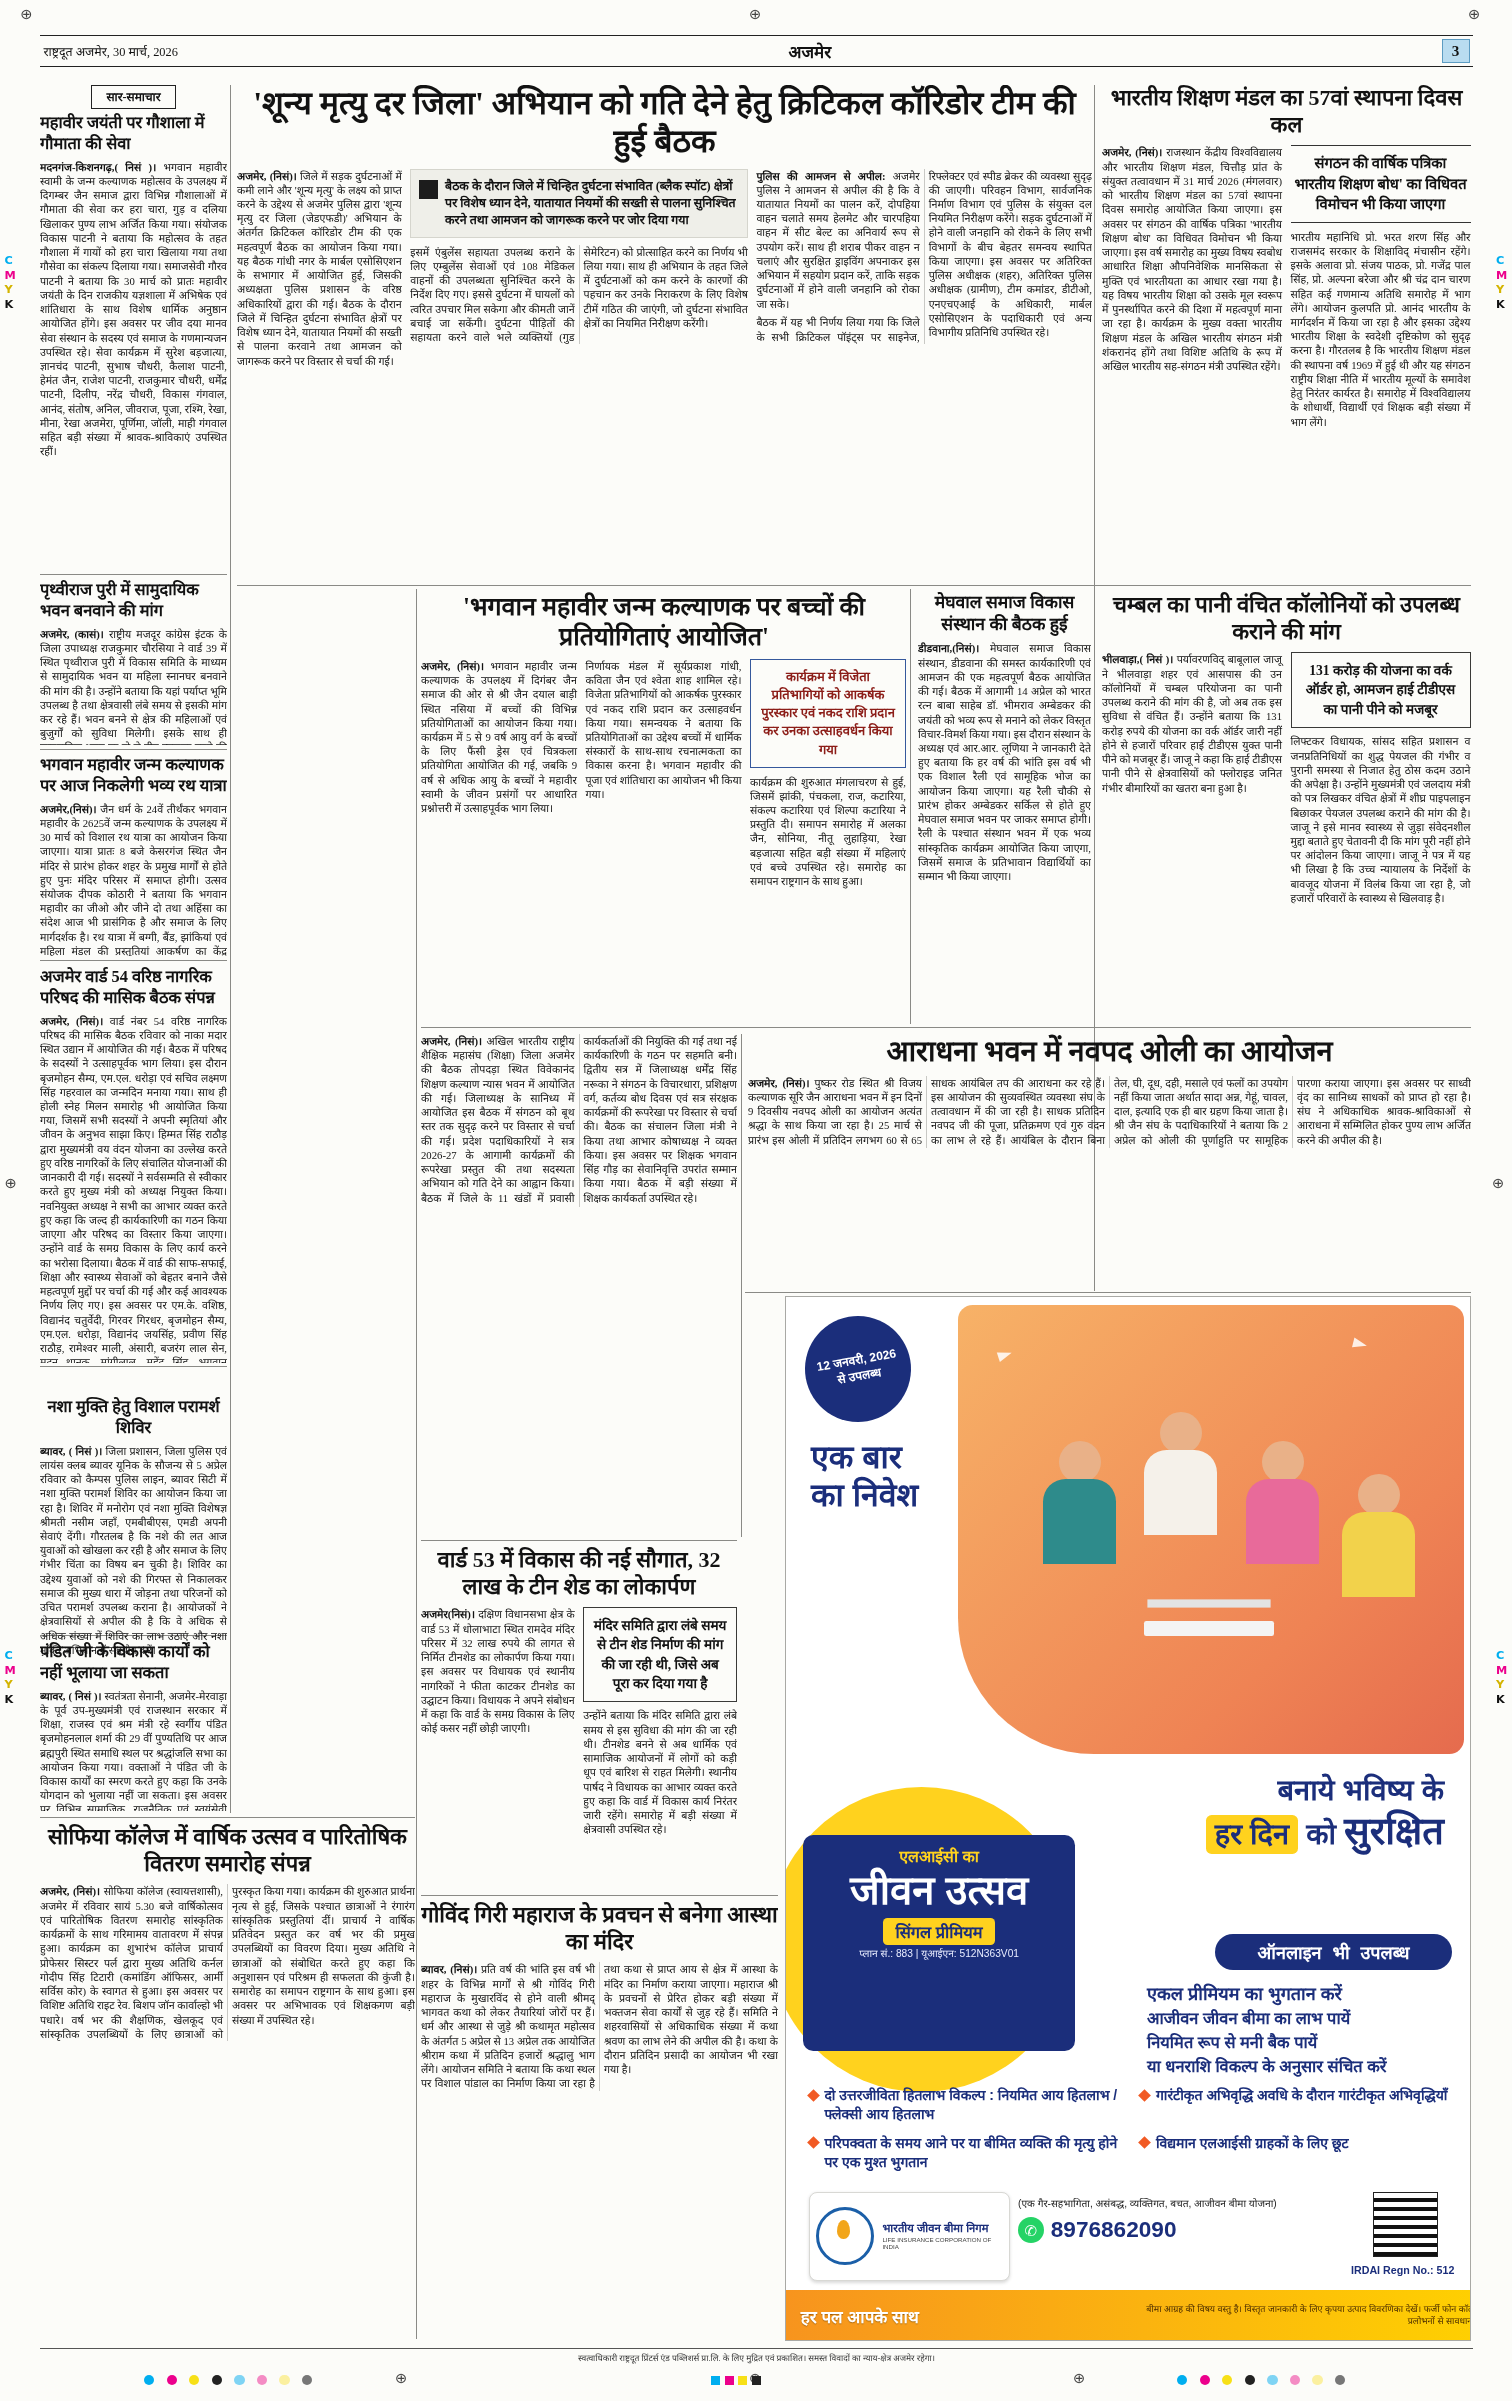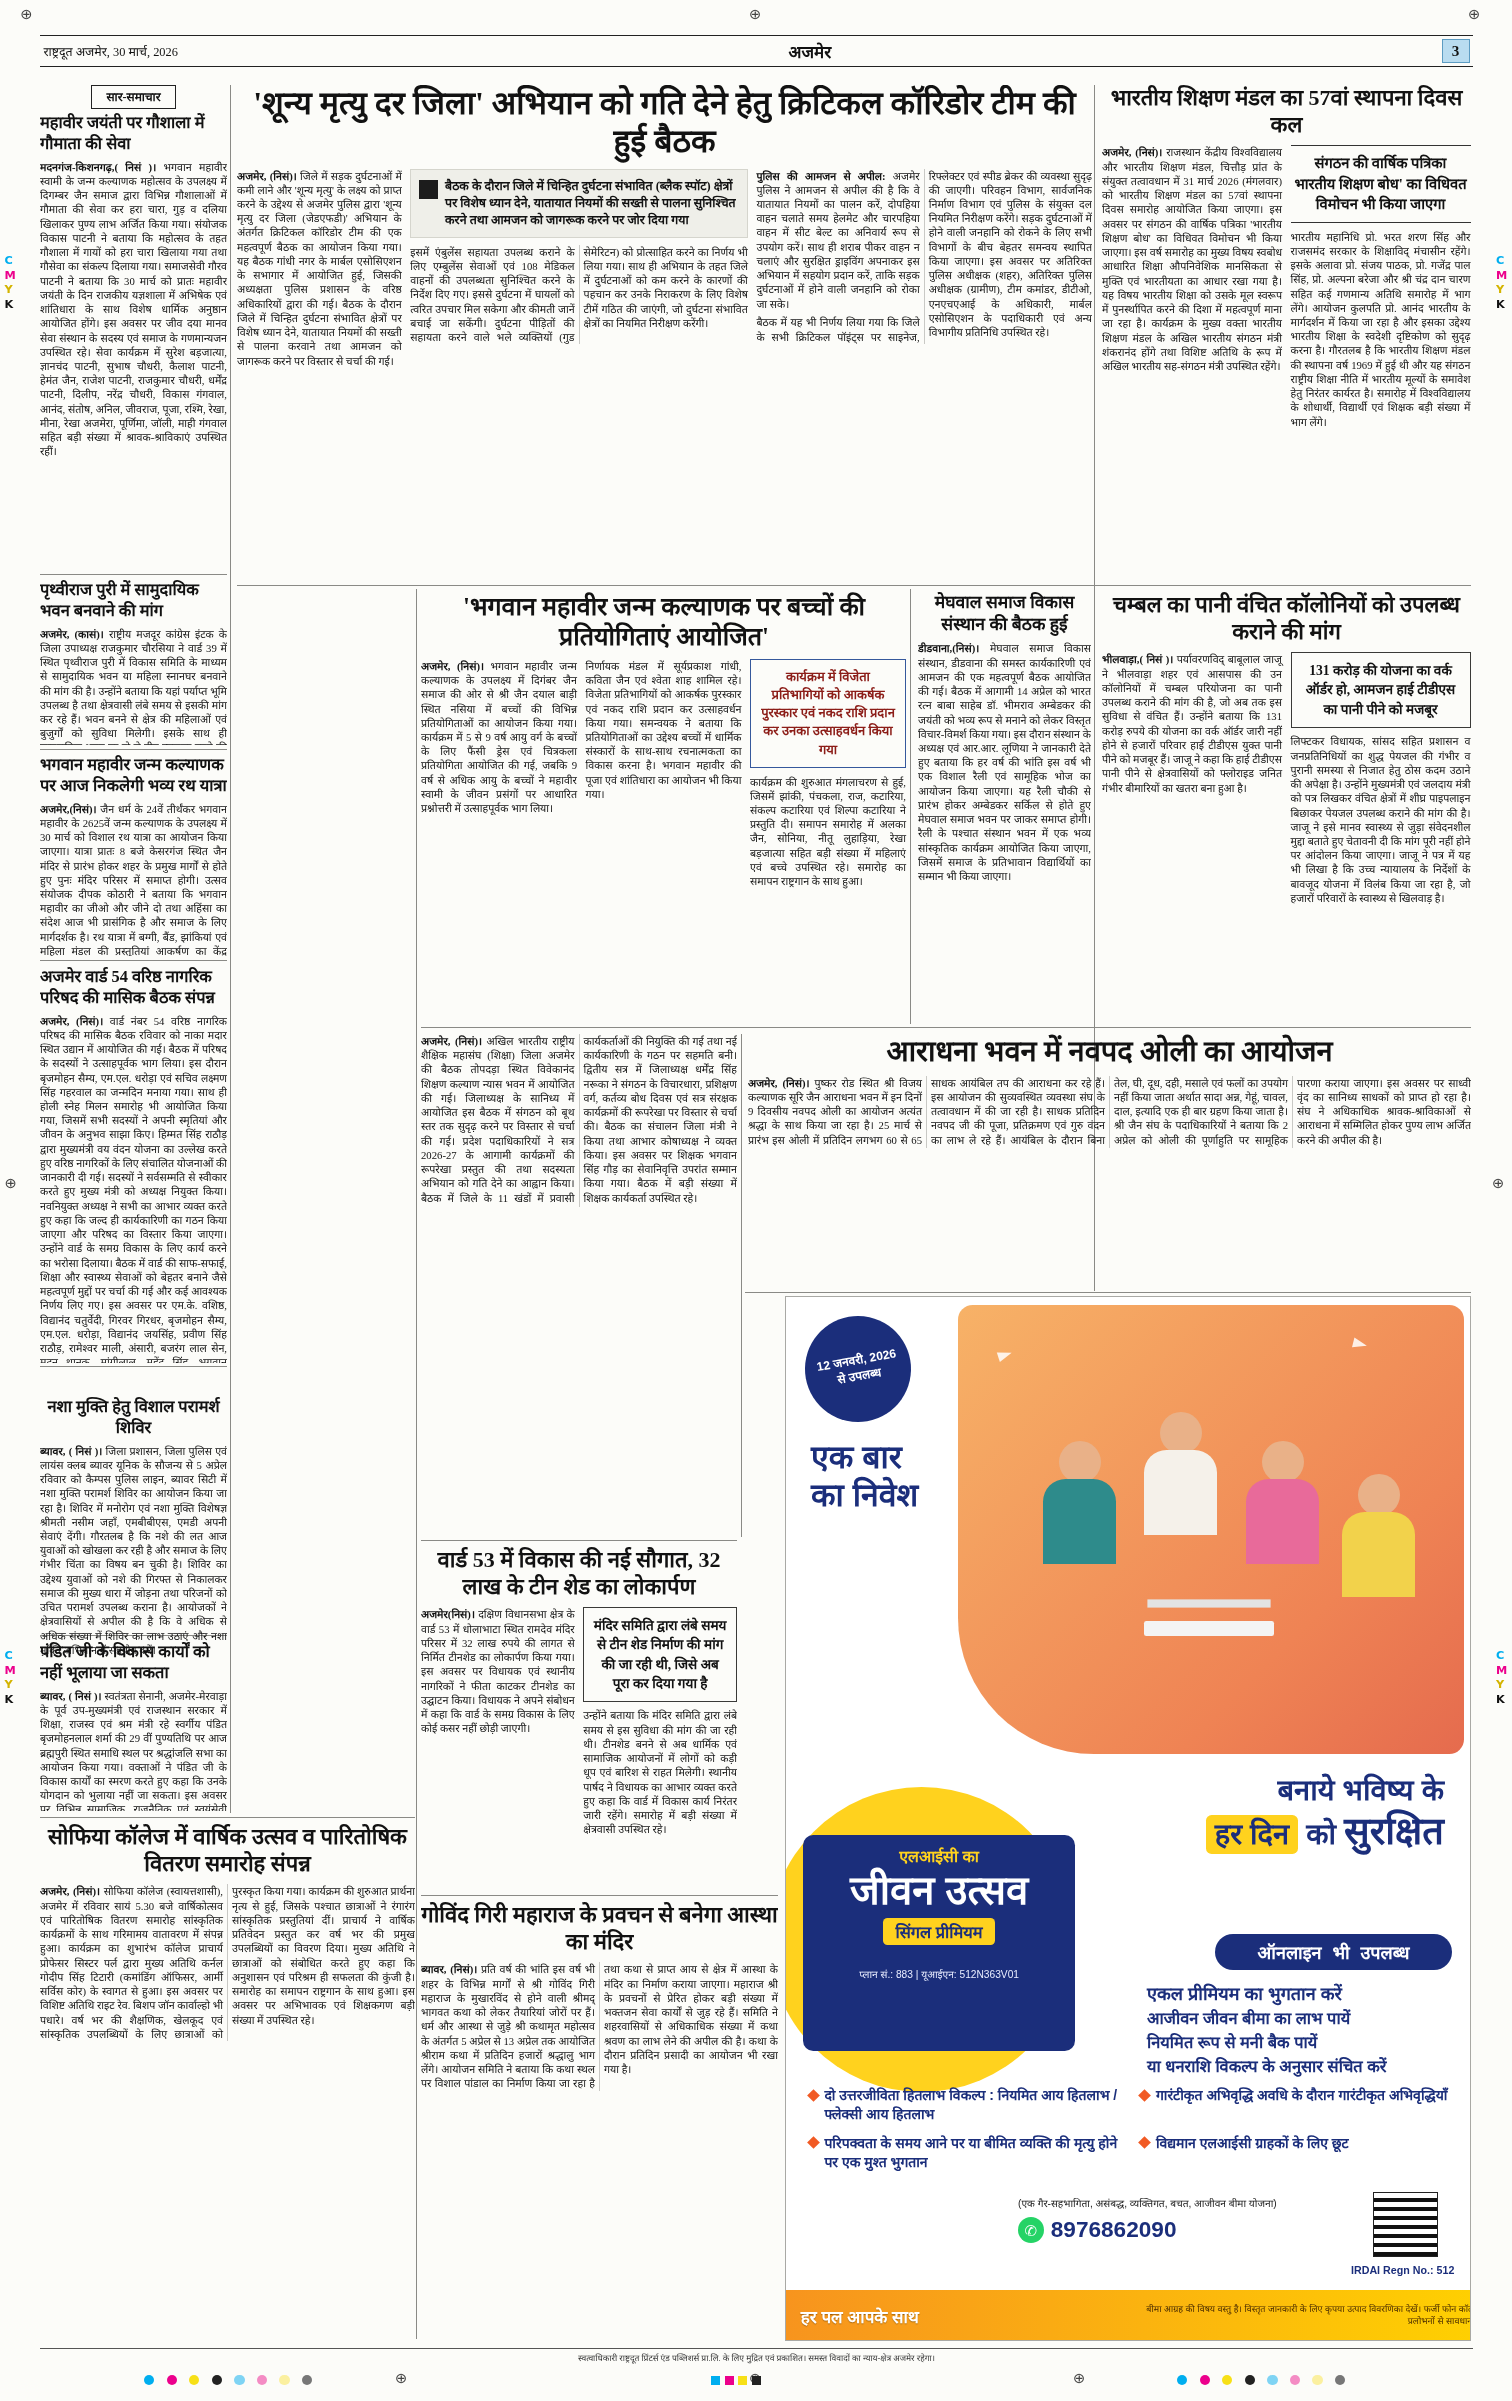--- a/index.html
+++ b/index.html
@@ -65,21 +65,21 @@
          border-top:5.6px solid transparent;border-bottom:5.6px solid transparent;transform:rotate(-18deg);}
   .ad-h1{position:absolute;font-size:29px;font-weight:bold;text-align:right;line-height:1.25;}
   .hl-yellow{background:#ffd21e;border-radius:5.6px;padding:1.1px 9px;display:inline-block;}
   .ad-secure{font-size:38px;}
   .ycircle{position:absolute;border-radius:50%;background:#ffd21e;}
   .jbox{position:absolute;background:#1b2e7b;border-radius:10.2px;color:#fff;text-align:center;padding:10.2px 5.6px;}
   .jbox .pre{color:#ffd21e;font-size:16px;font-weight:bold;}
   .jbox .prod{font-size:40px;font-weight:bold;line-height:1.15;}
   .jbox .sp{background:#ffd21e;color:#1b2e7b;font-size:16.4px;font-weight:bold;border-radius:4.5px;
             display:inline-block;padding:2.3px 12.4px;margin-top:4.5px;}
-  .jbox .plan{font-size:10.2px;margin-top:22px;color:#e8ecff;}
+  .jbox .plan{font-size:10.2px;margin-top:1px;color:#e8ecff;}
   .online{position:absolute;background:#1b2e7b;color:#fff;border-radius:22.6px;font-size:18px;font-weight:bold;
           display:flex;align-items:center;justify-content:center;}
   .benef{position:absolute;font-size:16.4px;line-height:1.45;font-weight:bold;}
   .benef .b0{font-size:18px;}
   .bullets{position:absolute;display:grid;grid-template-columns:1fr 1fr;gap:10.2px 19px;}
   .bullet{display:flex;gap:6.8px;font-size:14px;line-height:1.35;font-weight:bold;}
   .diam{width:9px;height:9px;background:#f15a24;transform:rotate(45deg);flex:none;margin-top:4.5px;}
   .licbox{position:absolute;background:#fff;border:0.6px solid #d8d8d4;border-radius:8px;
           box-shadow:0 1.1px 3.4px rgba(0,0,0,.15);display:flex;align-items:center;gap:8px;padding:6.8px;}
   .liccircle{width:52px;height:52px;border-radius:50%;border:3.4px solid #1b5fa8;position:relative;flex:none;background:#fff;}
@@ -415,20 +415,29 @@
       <div class="bullet navy">
           <span class="diam"></span>
           <span>परिपक्वता के समय आने पर या बीमित व्यक्ति की मृत्यु होने पर एक मुश्त भुगतान</span>
         </div>
       <div class="bullet navy">
           <span class="diam"></span>
           <span>विद्यमान एलआईसी ग्राहकों के लिए छूट</span>
         </div>
     </div>
 
+    <div class="licbox" style="left:22.6px;top:895px;width:186px;height:73px;">
+      <div class="liccircle">
+          <div class="flame"></div>
+        </div>
+      <div class="licname navy">
+        <div>भारतीय जीवन बीमा निगम</div>
+        <div class="licen">LIFE INSURANCE CORPORATION OF INDIA</div>
+      </div>
+    </div>
 
     <div class="ptype" style="left:232px;top:899px;width:316px;">(एक गैर-सहभागिता, असंबद्ध, व्यक्तिगत, बचत, आजीवन बीमा योजना)</div>
 
     <div class="phone" style="left:232px;top:920px;">
       <span class="wa">✆</span>
       <span class="phn navy">8976862090</span>
     </div>
 
     <div class="follow navy" style="left:232px;top:959px;margin-top:40px;">
       <span>हमें फॉलो करें :</span>

